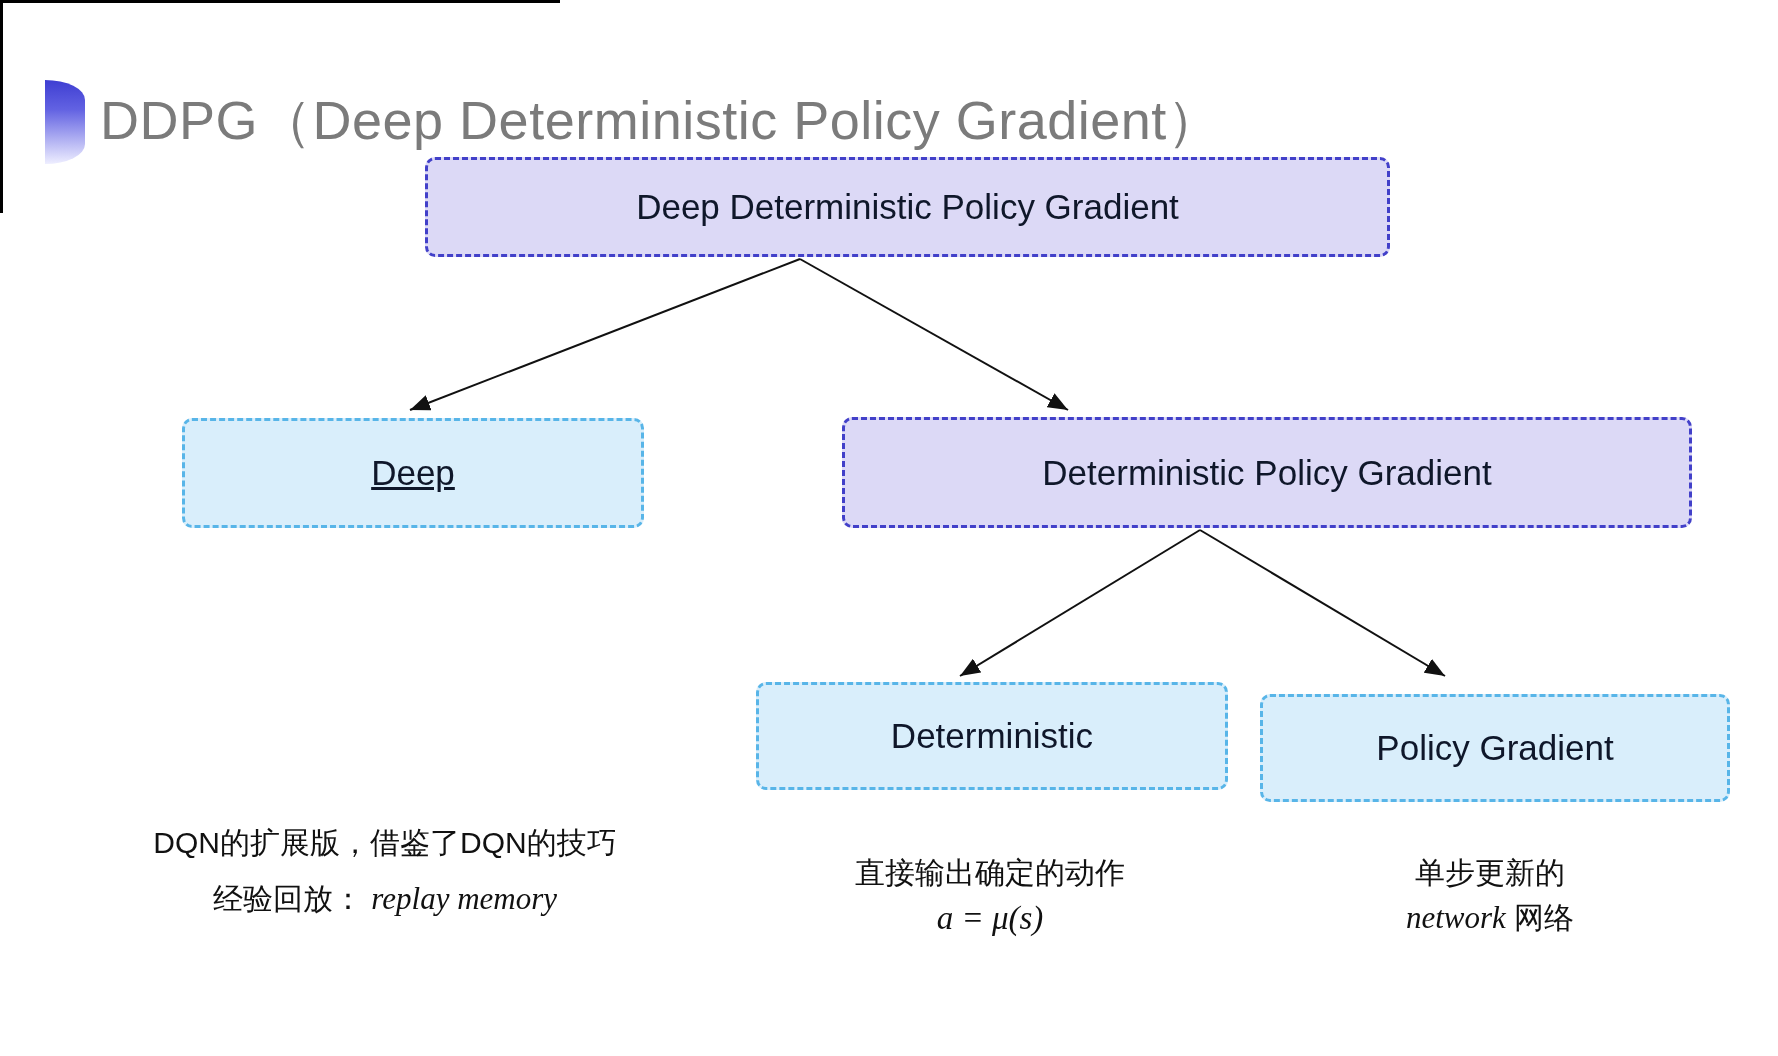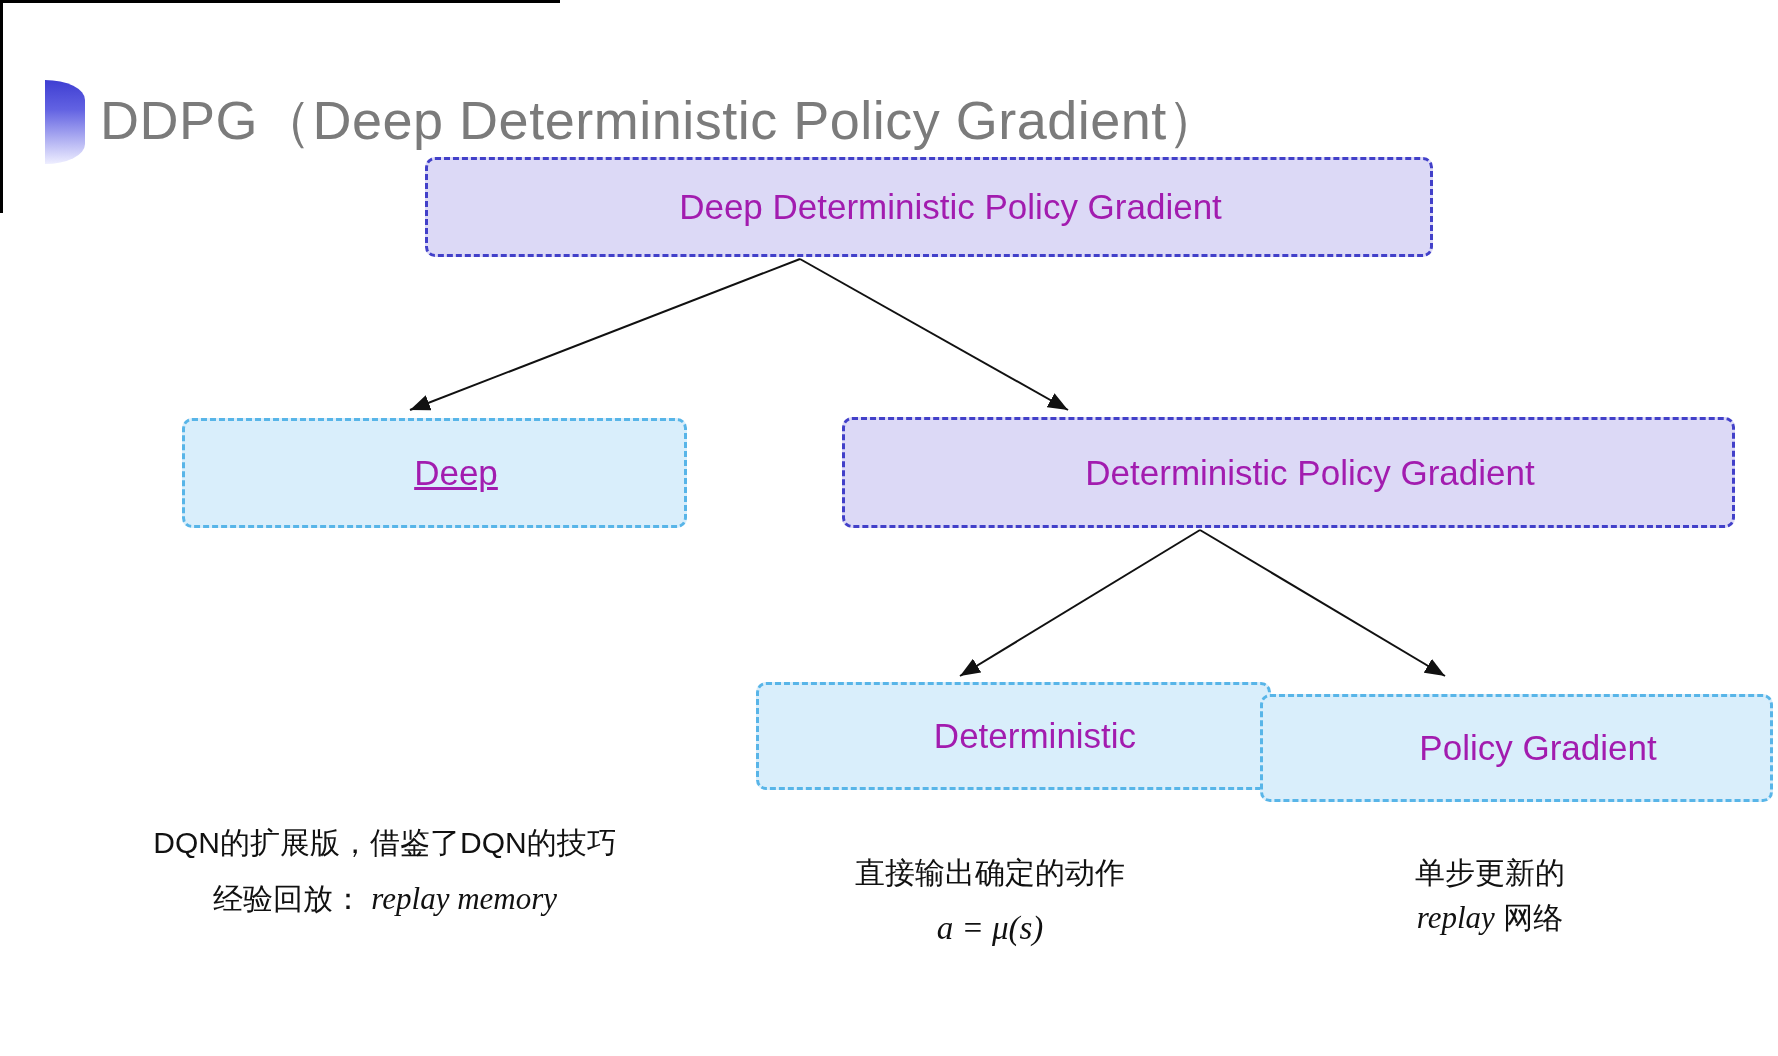--- a/index.html
+++ b/index.html
@@ -37,22 +37,22 @@
     position: absolute; left: 100px; top: 82px;
     height: 76px; line-height: 76px;
     font-size: 54px; color: #7b7b7b;
     letter-spacing: 0.5px; white-space: nowrap;
   }
   
   .node {
     position: absolute;
     display: flex; align-items: center; justify-content: center;
     border-radius: 10px;
-    font-size: 35px; color: #a21caf;
-    text-align: center; white-space: nowrap; padding-left: 43px;
+    font-size: 35px; color: #0f172a;
+    text-align: center; white-space: nowrap;
   }
   .node.purple { background: #dcd9f6; border: 3px dashed #4240c9; }
   .node.cyan   { background: #d9eefb; border: 3px dashed #58b5e8; }
   .node-root          { left: 425px;  top: 157px; width: 959px; height: 94px; }
   .node-deep          { left: 182px;  top: 418px; width: 456px; height: 104px; text-decoration: underline; }
   .node-dpg           { left: 842px;  top: 417px; width: 844px; height: 105px; }
   .node-deterministic { left: 756px;  top: 682px; width: 466px; height: 102px; }
   .node-pg            { left: 1260px; top: 682px; width: 464px; height: 102px; margin-top: 12px; }
   
   .arrows {
@@ -76,21 +76,21 @@
   }
   .formula {
     font-family: "Liberation Serif", "DejaVu Serif", serif;
     font-style: italic;
     font-size: 33px;
   }
   .note-deep { left: 115px; top: 822px; width: 540px; }
   .note-deep .l2 { margin-top: 25px; }
   .note-deep .l3 { margin-top: 14px; }
   .note-det  { left: 790px; top: 852px; width: 400px; }
-  .note-det .l2 { margin-top: 12px; line-height: 44px; font-style: italic; }
+  .note-det .l2 { margin-top: 2px; line-height: 44px; font-style: italic; }
   .note-pg   { left: 1290px; top: 852px; width: 400px; }
   .note-pg .l2 { margin-top: 2px; line-height: 44px; }
 </style>
 </head>
 <body>
 
 <div class="stage">
 
   <div class="edge-top"></div>
   <div class="edge-left"></div>
@@ -139,17 +139,17 @@
   </div>
 
   <div class="note note-det">
     <div class="line l1">直接输出确定的动作</div>
     <div class="line l2 formula">a = μ(s)</div>
   </div>
 
   <div class="note note-pg">
     <div class="line l1">单步更新的</div>
     <div class="line l2">
-      <span class="term">replay</span><span> 网络</span>
+      <span class="term">network</span><span> 网络</span>
     </div>
   </div>
 
 </div>
 
 </body></html>

